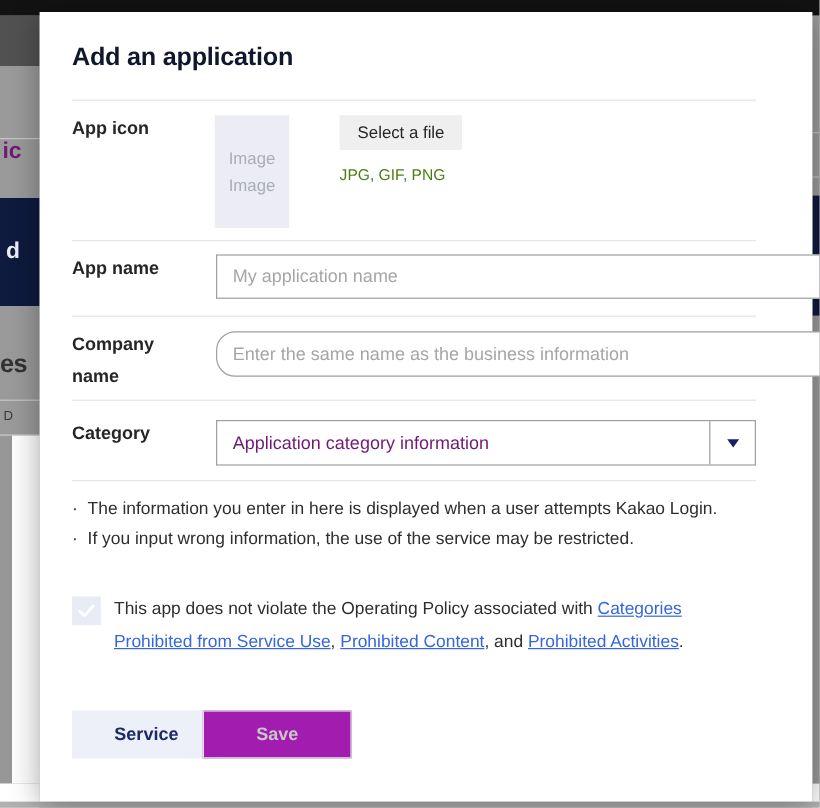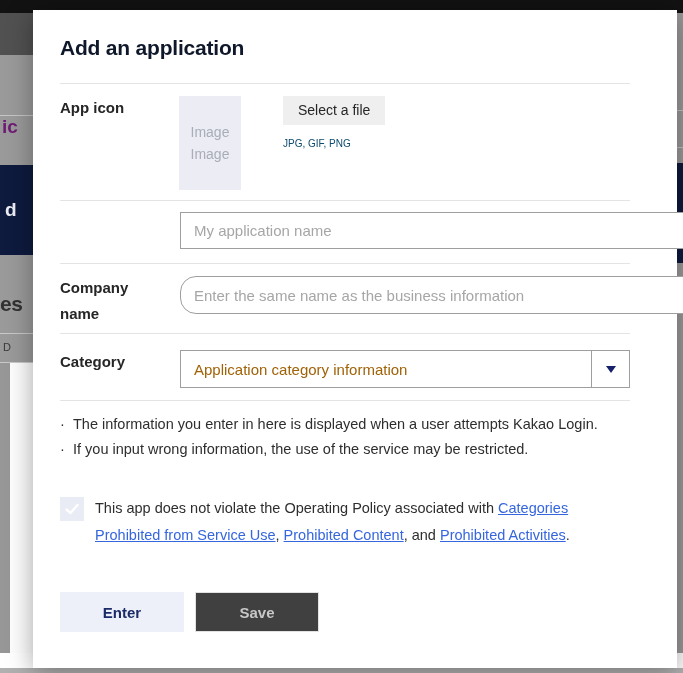--- a/index.html
+++ b/index.html
@@ -45,36 +45,36 @@
   .upload-box{
     left:146px;top:86px;width:62px;height:94px;background:#ebecf4;
     display:flex;align-items:center;justify-content:center;text-align:center;
     font-size:14px;line-height:22px;color:#a9adb8;cursor:pointer;
   }
   .select-file-btn{
     left:250px;top:86px;height:29px;padding:0 15px;background:#efefef;border:none;
     font-family:"Liberation Sans",sans-serif;font-size:14px;color:#262626;
     line-height:29px;cursor:pointer;
   }
-  .icon-hint{left:250px;font-size:10px;color:#0c4a6e;}
+  .icon-hint{left:250px;font-size:13px;color:#4d7c0f;}
   .hint-formats{top:128px;}
   .hint-size{top:151px;}
   .text-input{
     left:147px;width:524px;height:37px;border:1px solid #9e9e9e;box-sizing:border-box;
     padding:0 13px;font-family:"Liberation Sans",sans-serif;font-size:15px;color:#4c1d95;
     background:#fff;outline:none;
   }
   .text-input::placeholder{color:#a6a6a6;opacity:1;}
   .input-appname{top:202px;}
   .input-company{top:266px;height:38px;border-radius:16px;}
   .select-box{
     left:147px;top:340px;width:450px;height:38px;border:1px solid #9e9e9e;box-sizing:border-box;
     display:flex;align-items:center;cursor:pointer;background:#fff;
   }
-  .select-value{padding-left:13px;font-size:15px;color:#a16207;}
+  .select-value{padding-left:13px;font-size:15px;color:#701a75;}
   .select-arrow-cell{
     position:absolute;right:0;top:0;width:37px;height:36px;border-left:1px solid #9e9e9e;
     display:flex;align-items:center;justify-content:center;
   }
   .arrow-down{
     width:0;height:0;border-left:5px solid transparent;border-right:5px solid transparent;
     border-top:7px solid #15216b;
   }
   .note-row{left:27px;font-size:14.5px;color:#2e2e2e;display:flex;}
   .note1{top:406px;} .note2{top:431px;}
@@ -85,21 +85,21 @@
   }
   .policy-text{
     left:62px;top:485px;width:540px;font-size:14.5px;line-height:27px;color:#2e2e2e;
   }
   .policy-text a{color:#3566de;text-decoration:underline;cursor:pointer;}
   .btn{
     top:582px;width:124px;height:40px;border:none;cursor:pointer;
     font-family:"Liberation Sans",sans-serif;font-size:15px;font-weight:bold;
   }
   .btn-cancel{left:27px;background:#eef0f9;color:#1b2a68;}
-  .btn-save{left:162px;background:#404040;color:#c7c7c7;border:1px solid #e2e2e2;box-sizing:border-box;}
+  .btn-save{left:136px;background:#a21caf;color:#c7c7c7;border:1px solid #e2e2e2;box-sizing:border-box;}
 </style>
 </head>
 <body>
 
 <div class="abs" id="backdrop">
   <div class="abs bg-topbar"></div>
   <div class="abs bg-left-darkhead"></div>
   <div class="abs bg-left-line1"></div>
   <div class="abs bg-frag-ic">ic</div>
   <div class="abs bg-navy-left">
@@ -129,20 +129,21 @@
   <div class="abs upload-box">
     <div>
       <div>Image</div>
       <div>Image</div>
     </div>
   </div>
   <button class="abs select-file-btn">Select a file</button>
   <div class="abs icon-hint hint-formats">JPG, GIF, PNG</div>
   <div class="abs rule rule2"></div>
 
+  <div class="abs field-label lbl-appname">App name</div>
   <input class="abs text-input input-appname" type="text" placeholder="My application name" style="">
   <div class="abs rule rule3"></div>
 
   <div class="abs field-label lbl-company">Company name</div>
   <input class="abs text-input input-company" type="text" placeholder="Enter the same name as the business information" style="">
   <div class="abs rule rule4"></div>
 
   <div class="abs field-label lbl-category">Category</div>
   <div class="abs select-box">
     <span class="select-value">Application category information</span>
@@ -161,16 +162,16 @@
     <span>If you input wrong information, the use of the service may be restricted.</span>
   </div>
 
   <div class="abs checkbox">
     <svg width="18" height="18" viewBox="0 0 18 18">
       <path d="M3.5 9.5 L7.5 13 L14.5 5" stroke="#ffffff" stroke-width="2.4" fill="none" stroke-linecap="round" stroke-linejoin="round"></path>
     </svg>
   </div>
   <div class="abs policy-text"><span>This app does not violate the Operating Policy associated with </span><a href="#">Categories Prohibited from Service Use</a><span>, </span><a href="#">Prohibited Content</a><span>, and </span><a href="#">Prohibited Activities</a><span>.</span></div>
 
-  <button class="abs btn btn-cancel">Enter</button>
+  <button class="abs btn btn-cancel">Service</button>
   <button class="abs btn btn-save">Save</button>
 
 </div>
 
 </body></html>

